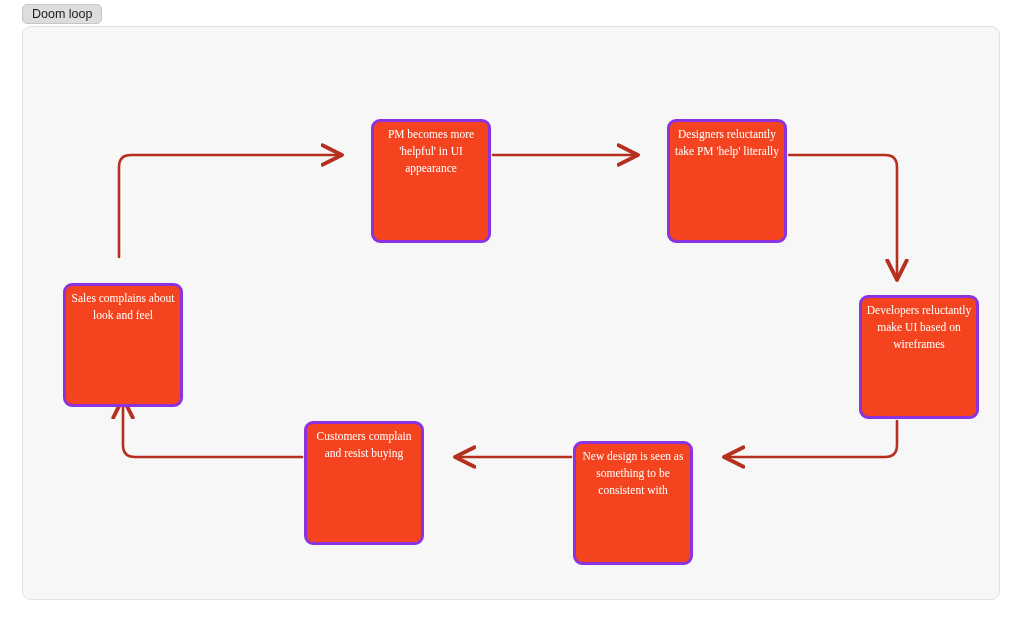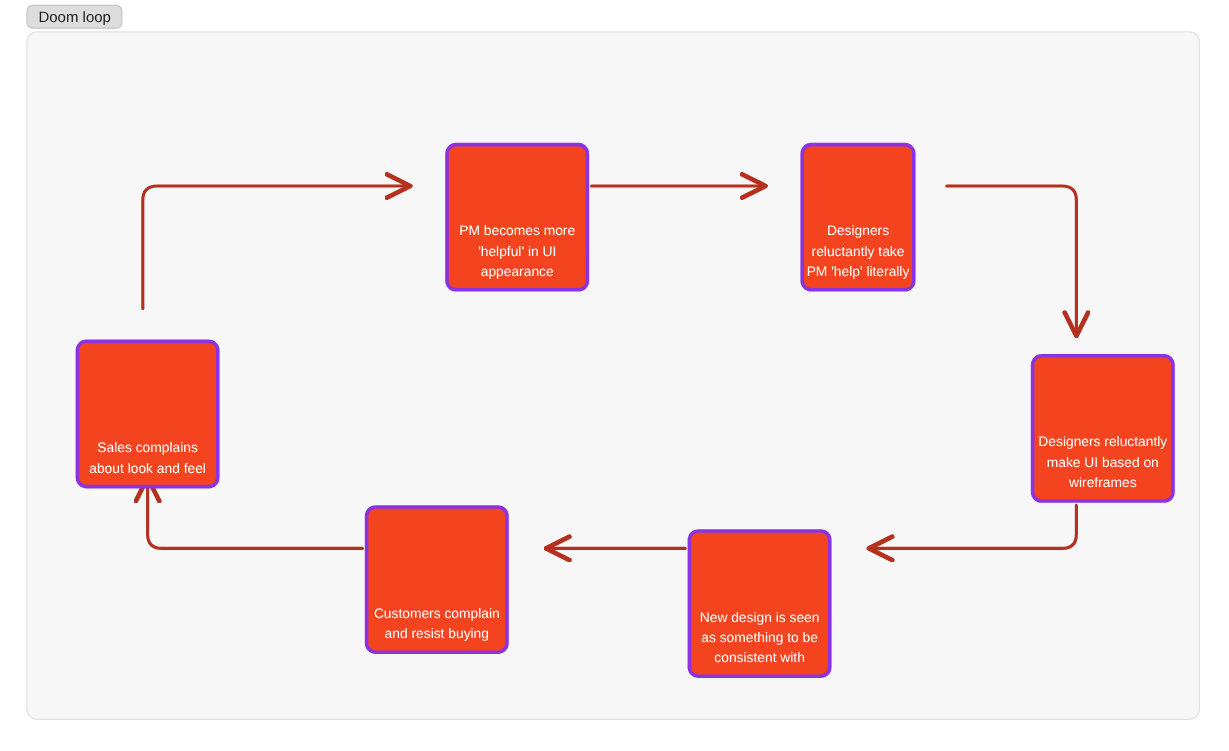--- a/index.html
+++ b/index.html
@@ -65,27 +65,28 @@
   }
 
   
   .node {
     position: absolute;
     box-sizing: border-box;
     background: #f4441f;
     border: 3px solid #8b33e0;
     border-radius: 9px;
     display: flex;
-    align-items: flex-end;
+    align-items: flex-start;
     justify-content: center;
     text-align: center;
     color: #ffffff;
     font-size: 11.5px;
     line-height: 17px;
     padding: 4px 0;
+    font-family: Liberation Serif, serif;
   }
   .node-label {
     display: block;
     width: 100%;
   }
 </style>
 </head>
 <body>
 
 <div id="app">
@@ -115,26 +116,26 @@
 
       <path d="M 548 430 L 433 430" fill="none" stroke="#b5301f" stroke-width="2.6" stroke-linecap="round" marker-end="url(#arrowhead)"></path>
 
       <path d="M 279 430 L 112 430 Q 100 430 100 418 L 100 372" fill="none" stroke="#b5301f" stroke-width="2.6" stroke-linecap="round" marker-end="url(#arrowhead)"></path>
     </svg>
 
     <div class="node" style="left:348px; top:92px; width:120px; height:124px;">
       <span class="node-label">PM becomes more 'helpful' in UI appearance</span>
     </div>
 
-    <div class="node" style="left:644px; top:92px; width:96px; height:124px;">
+    <div class="node" style="left:644px; top:92px; width:120px; height:124px;">
       <span class="node-label">Designers reluctantly take PM 'help' literally</span>
     </div>
 
     <div class="node" style="left:836px; top:268px; width:120px; height:124px;">
-      <span class="node-label">Designers reluctantly make UI based on wireframes</span>
+      <span class="node-label">Developers reluctantly make UI based on wireframes</span>
     </div>
 
     <div class="node" style="left:550px; top:394px; width:120px; height:124px;margin-top:20px;">
       <span class="node-label">New design is seen as something to be consistent with</span>
     </div>
 
     <div class="node" style="left:40px; top:256px; width:120px; height:124px;">
       <span class="node-label">Sales complains about look and feel</span>
     </div>
 

